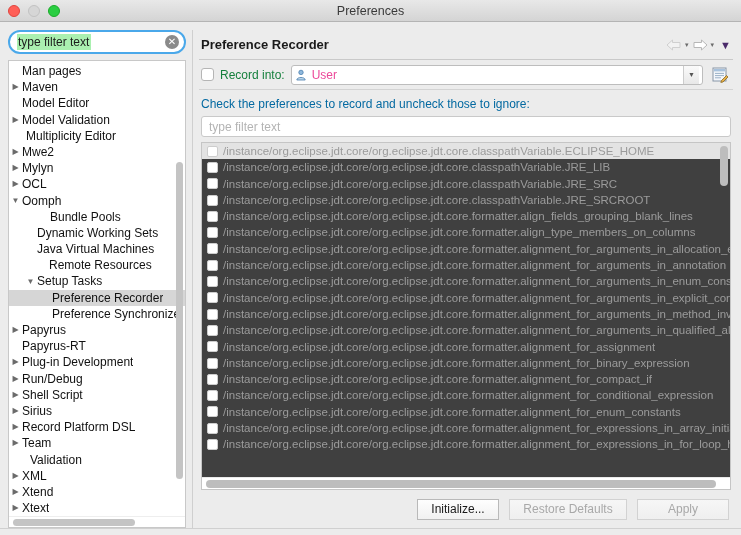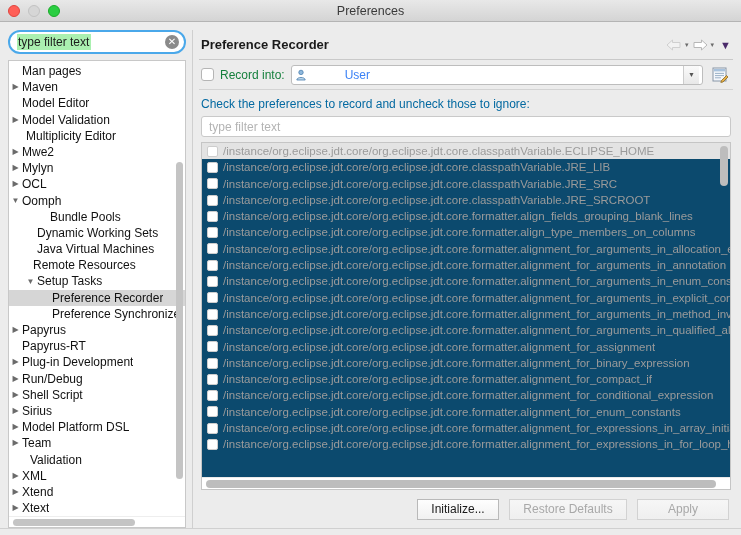--- a/index.html
+++ b/index.html
@@ -157,21 +157,21 @@
     border: 1px solid #b5b5b5; border-radius: 3px;
     background: #fff;
   }
   .record-label { font-size: 12px; color: #15803d; }
   .combo {
     flex: 1; height: 20px; display: flex; align-items: center;
     border: 1px solid #bdbdbd; border-radius: 3px; background: #fff;
     padding: 0 3px; gap: 5px; min-width: 0;
   }
   .person-ico { width: 12px; height: 12px; display: block; }
-  .combo-val { font-size: 12px; color: #3b82f6; flex: 1; margin-left: 33px; }
+  .combo-val { font-size: 12px; color: #ec4899; flex: 1; }
   .combo-btn {
     width: 16px; height: 18px;
     border-left: 1px solid #ccc;
     background: linear-gradient(to bottom,#fafafa,#e8e8e8);
     display: flex; align-items: center; justify-content: center;
     font-size: 7px; color: #555;
   }
   .edit-btn {
     width: 22px; height: 20px; min-width: 22px;
     display: flex; align-items: center; justify-content: center;
@@ -183,21 +183,21 @@
   }
   .list-filter {
     height: 21px; min-height: 21px;
     border: 1px solid #c9c9c9; border-radius: 3px;
     background: #fff; color: #b4b4b4; font-size: 12px;
     display: flex; align-items: center; padding: 0 7px;
     margin: 0 2px 5px 2px;
   }
   .list-outer {
     flex: 1; min-height: 0;
-    border: 1px solid #c5c5c5; background: #0c4a6e;
+    border: 1px solid #c5c5c5; background: #404040;
     margin: 0 2px; position: relative;
     display: flex; flex-direction: column;
   }
   .list-scroll { flex: 1; overflow: hidden; position: relative; }
   .list-row {
     height: 16.3px; line-height: 16.3px;
     display: flex; align-items: center; gap: 5px;
     padding-left: 5px; white-space: nowrap; overflow: hidden;
   }
   .list-row.first { background: #e3e3e3; }
@@ -325,21 +325,21 @@
                   <span class="tree-label">Bundle Pools</span>
                 </div>
                 <div class="tree-row" style="padding-left: 15px;">
                   <span class="twisty"></span>
                   <span class="tree-label">Dynamic Working Sets</span>
                 </div>
                 <div class="tree-row" style="padding-left: 15px;">
                   <span class="twisty"></span>
                   <span class="tree-label">Java Virtual Machines</span>
                 </div>
-                <div class="tree-row" style="padding-left: 11px;">
+                <div class="tree-row" style="padding-left: 11px; margin-left: 16px;">
                   <span class="twisty"></span>
                   <span class="tree-label">Remote Resources</span>
                 </div>
                 <div class="tree-row" style="padding-left: 15px;">
                   <span class="twisty">▼</span>
                   <span class="tree-label">Setup Tasks</span>
                 </div>
                 <div class="tree-row selected" style="padding-left: 30px;">
                   <span class="twisty"></span>
                   <span class="tree-label">Preference Recorder</span>
@@ -367,21 +367,21 @@
                 <div class="tree-row" style="padding-left: 0px;">
                   <span class="twisty">▶</span>
                   <span class="tree-label">Shell Script</span>
                 </div>
                 <div class="tree-row" style="padding-left: 0px;">
                   <span class="twisty">▶</span>
                   <span class="tree-label">Sirius</span>
                 </div>
                 <div class="tree-row" style="padding-left: 0px;">
                   <span class="twisty">▶</span>
-                  <span class="tree-label">Model Platform DSL</span>
+                  <span class="tree-label">Record Platform DSL</span>
                 </div>
                 <div class="tree-row" style="padding-left: 0px;">
                   <span class="twisty">▶</span>
                   <span class="tree-label">Team</span>
                 </div>
                 <div class="tree-row" style="padding-left: 0px; margin-left: 8px;">
                   <span class="twisty"></span>
                   <span class="tree-label">Validation</span>
                 </div>
                 <div class="tree-row" style="padding-left: 0px;">

